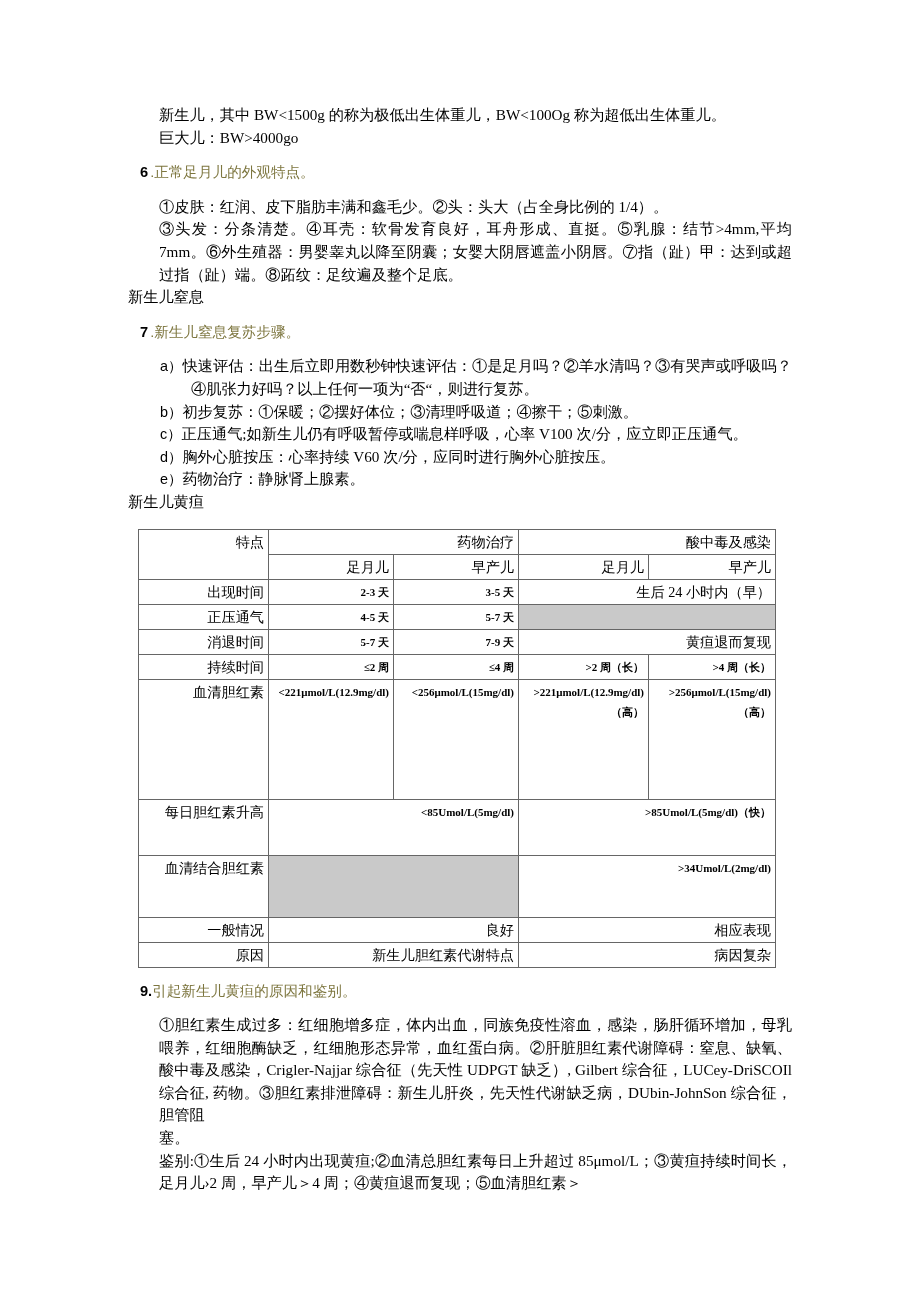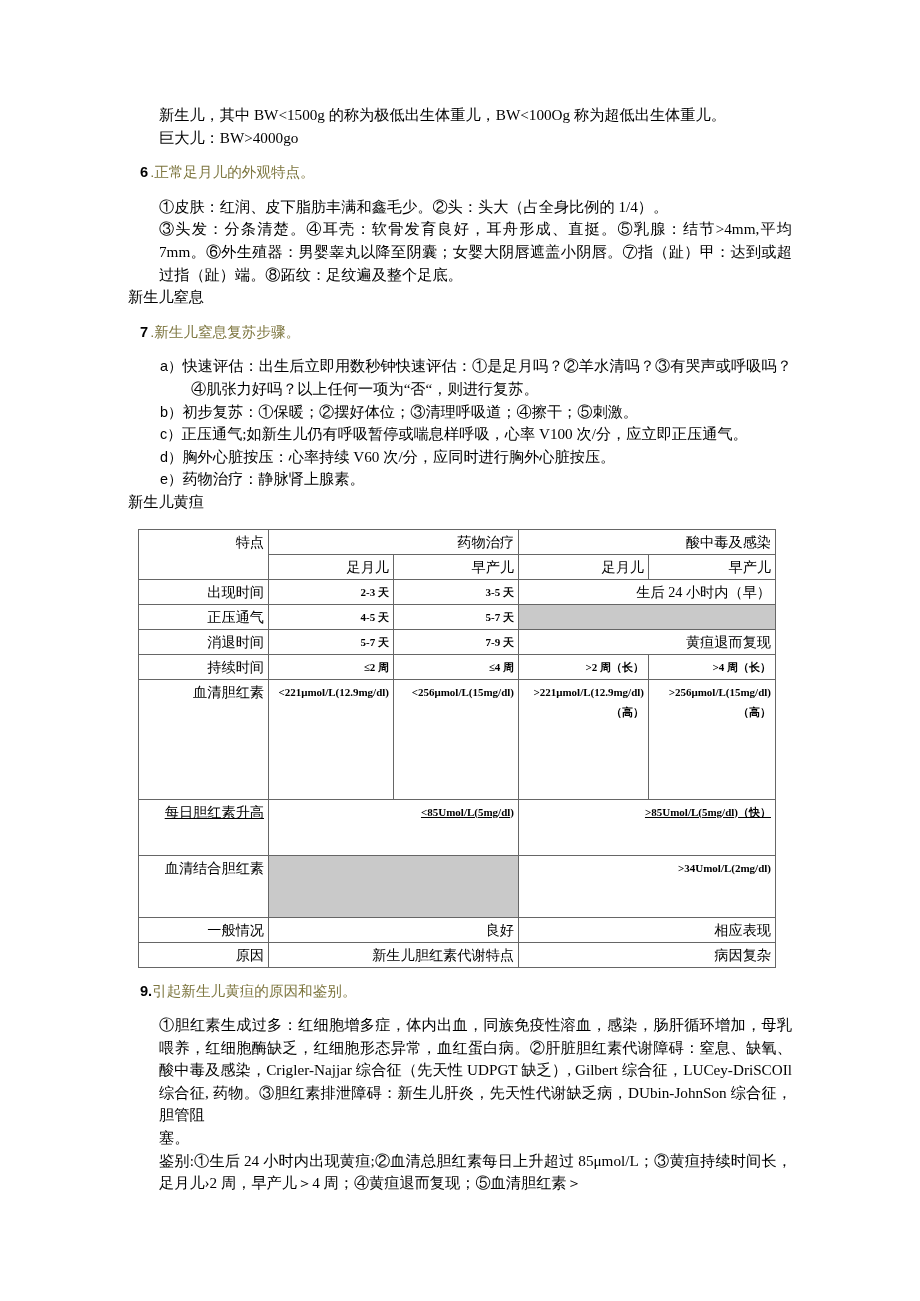--- a/index.html
+++ b/index.html
@@ -85,21 +85,21 @@
     font-weight: bold;
   }
   td.shaded { background: #c9c9c9; }
   td.btm { vertical-align: bottom; }
   .col1 { width: 130px; }
   .col2 { width: 125px; }
   .col3 { width: 125px; }
   .col4 { width: 130px; }
   .col5 { width: 127px; }
   .r-bili { height: 120px; }
-  .r-daily { height: 56px; text-decoration: underline; }
+  .r-daily { height: 56px; }
   .r-conj  { height: 62px; }
 </style>
 </head>
 <body>
 
 <div class="page">
   <div class="doc-body">
 
     <p class="ind1">新生儿，其中 BW&lt;1500g 的称为极低出生体重儿，BW&lt;100Og 称为超低出生体重儿。</p>
     <p class="ind1">巨大儿：BW&gt;4000go</p>

